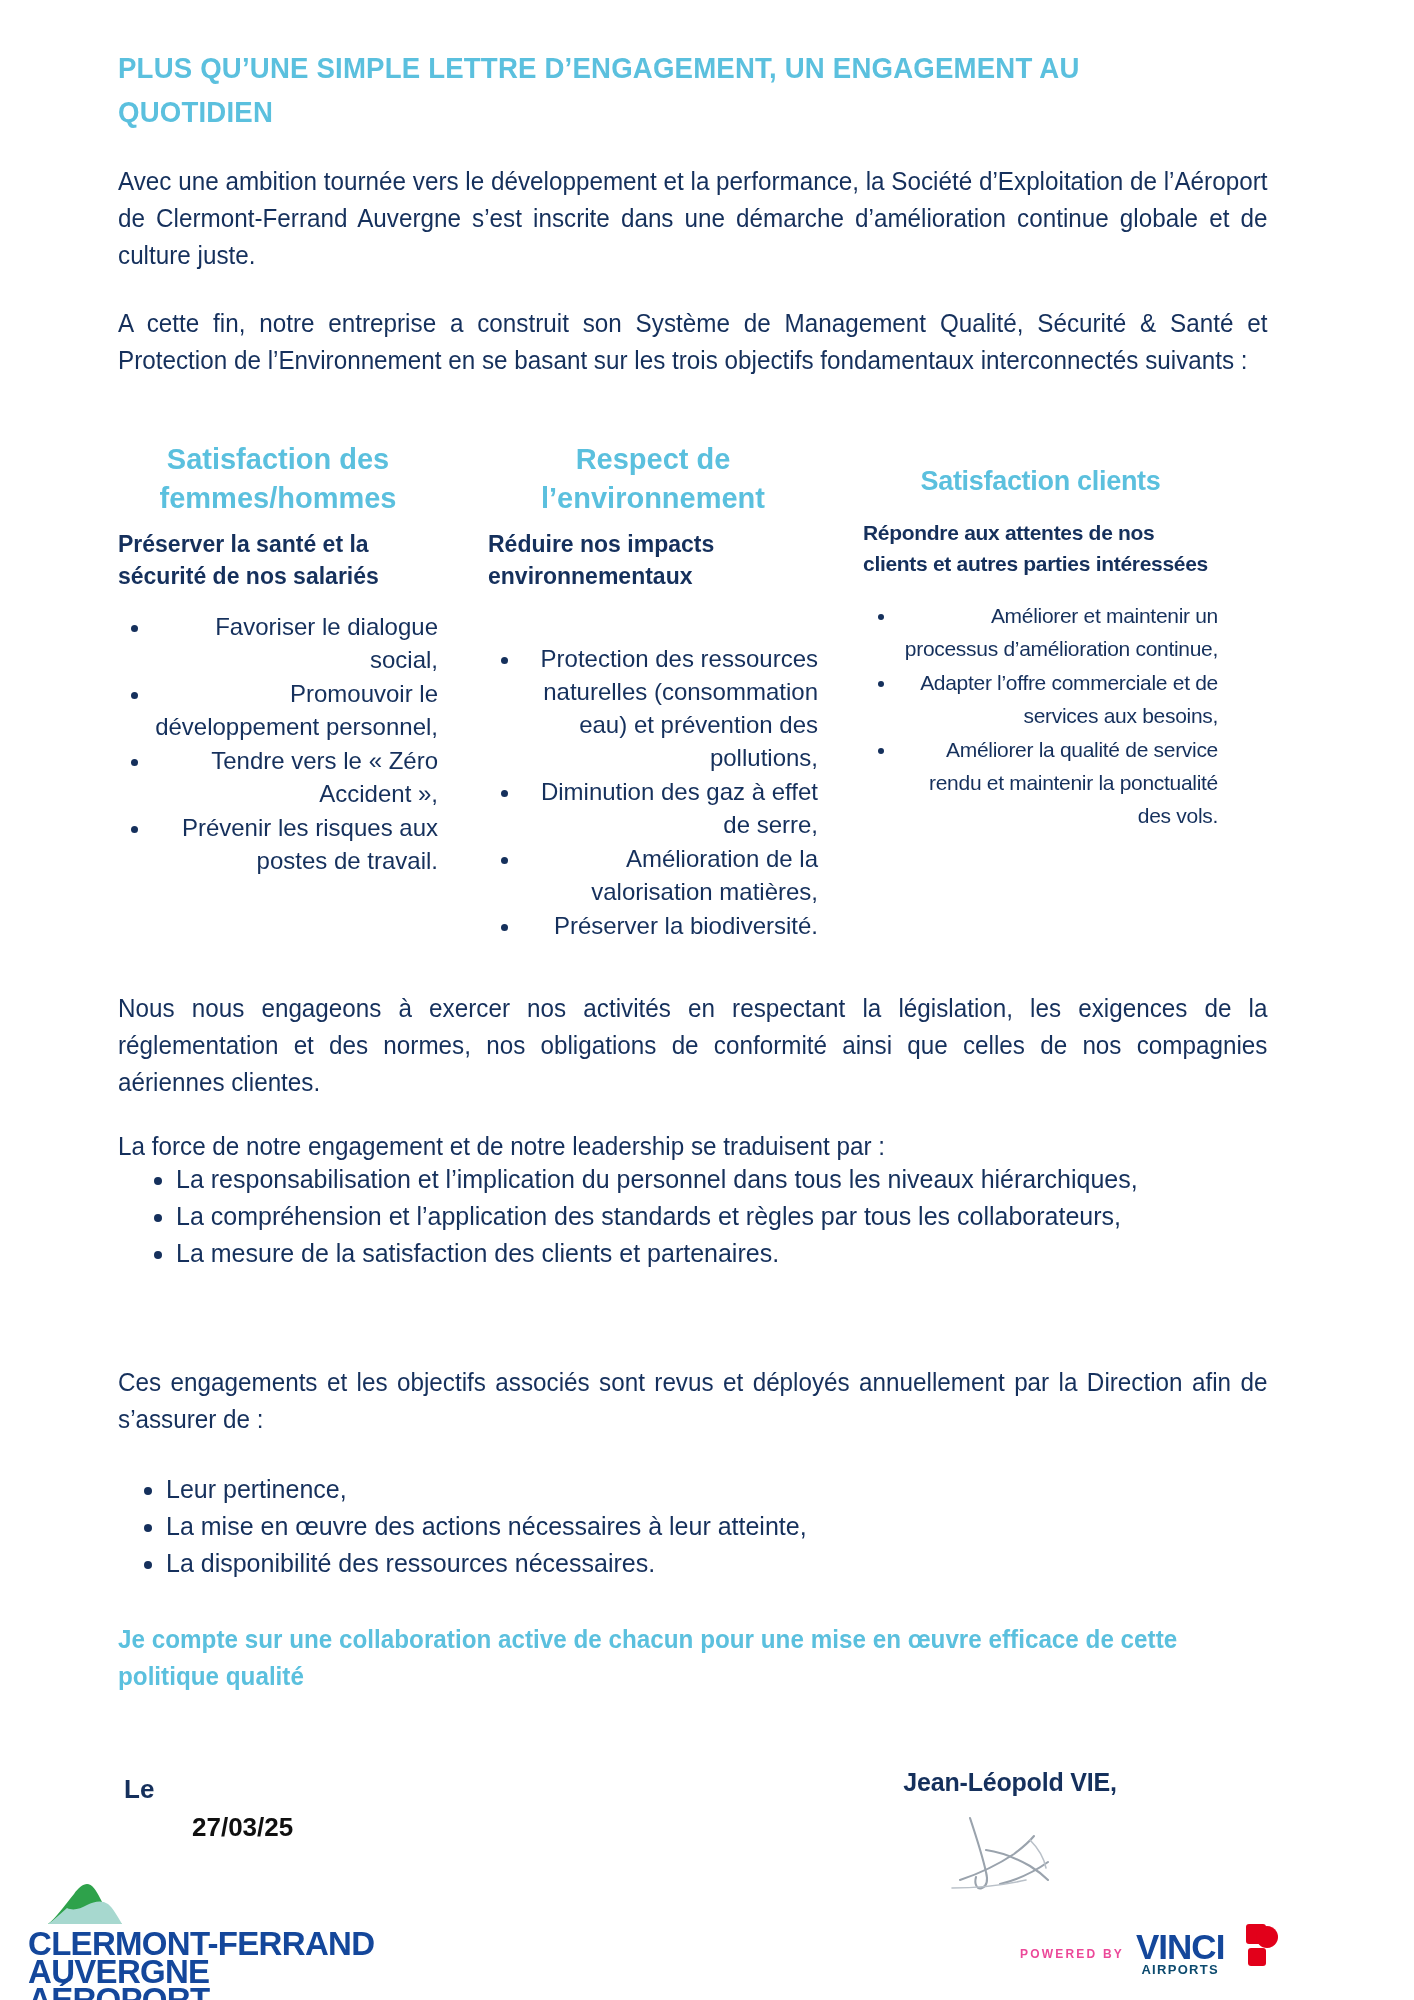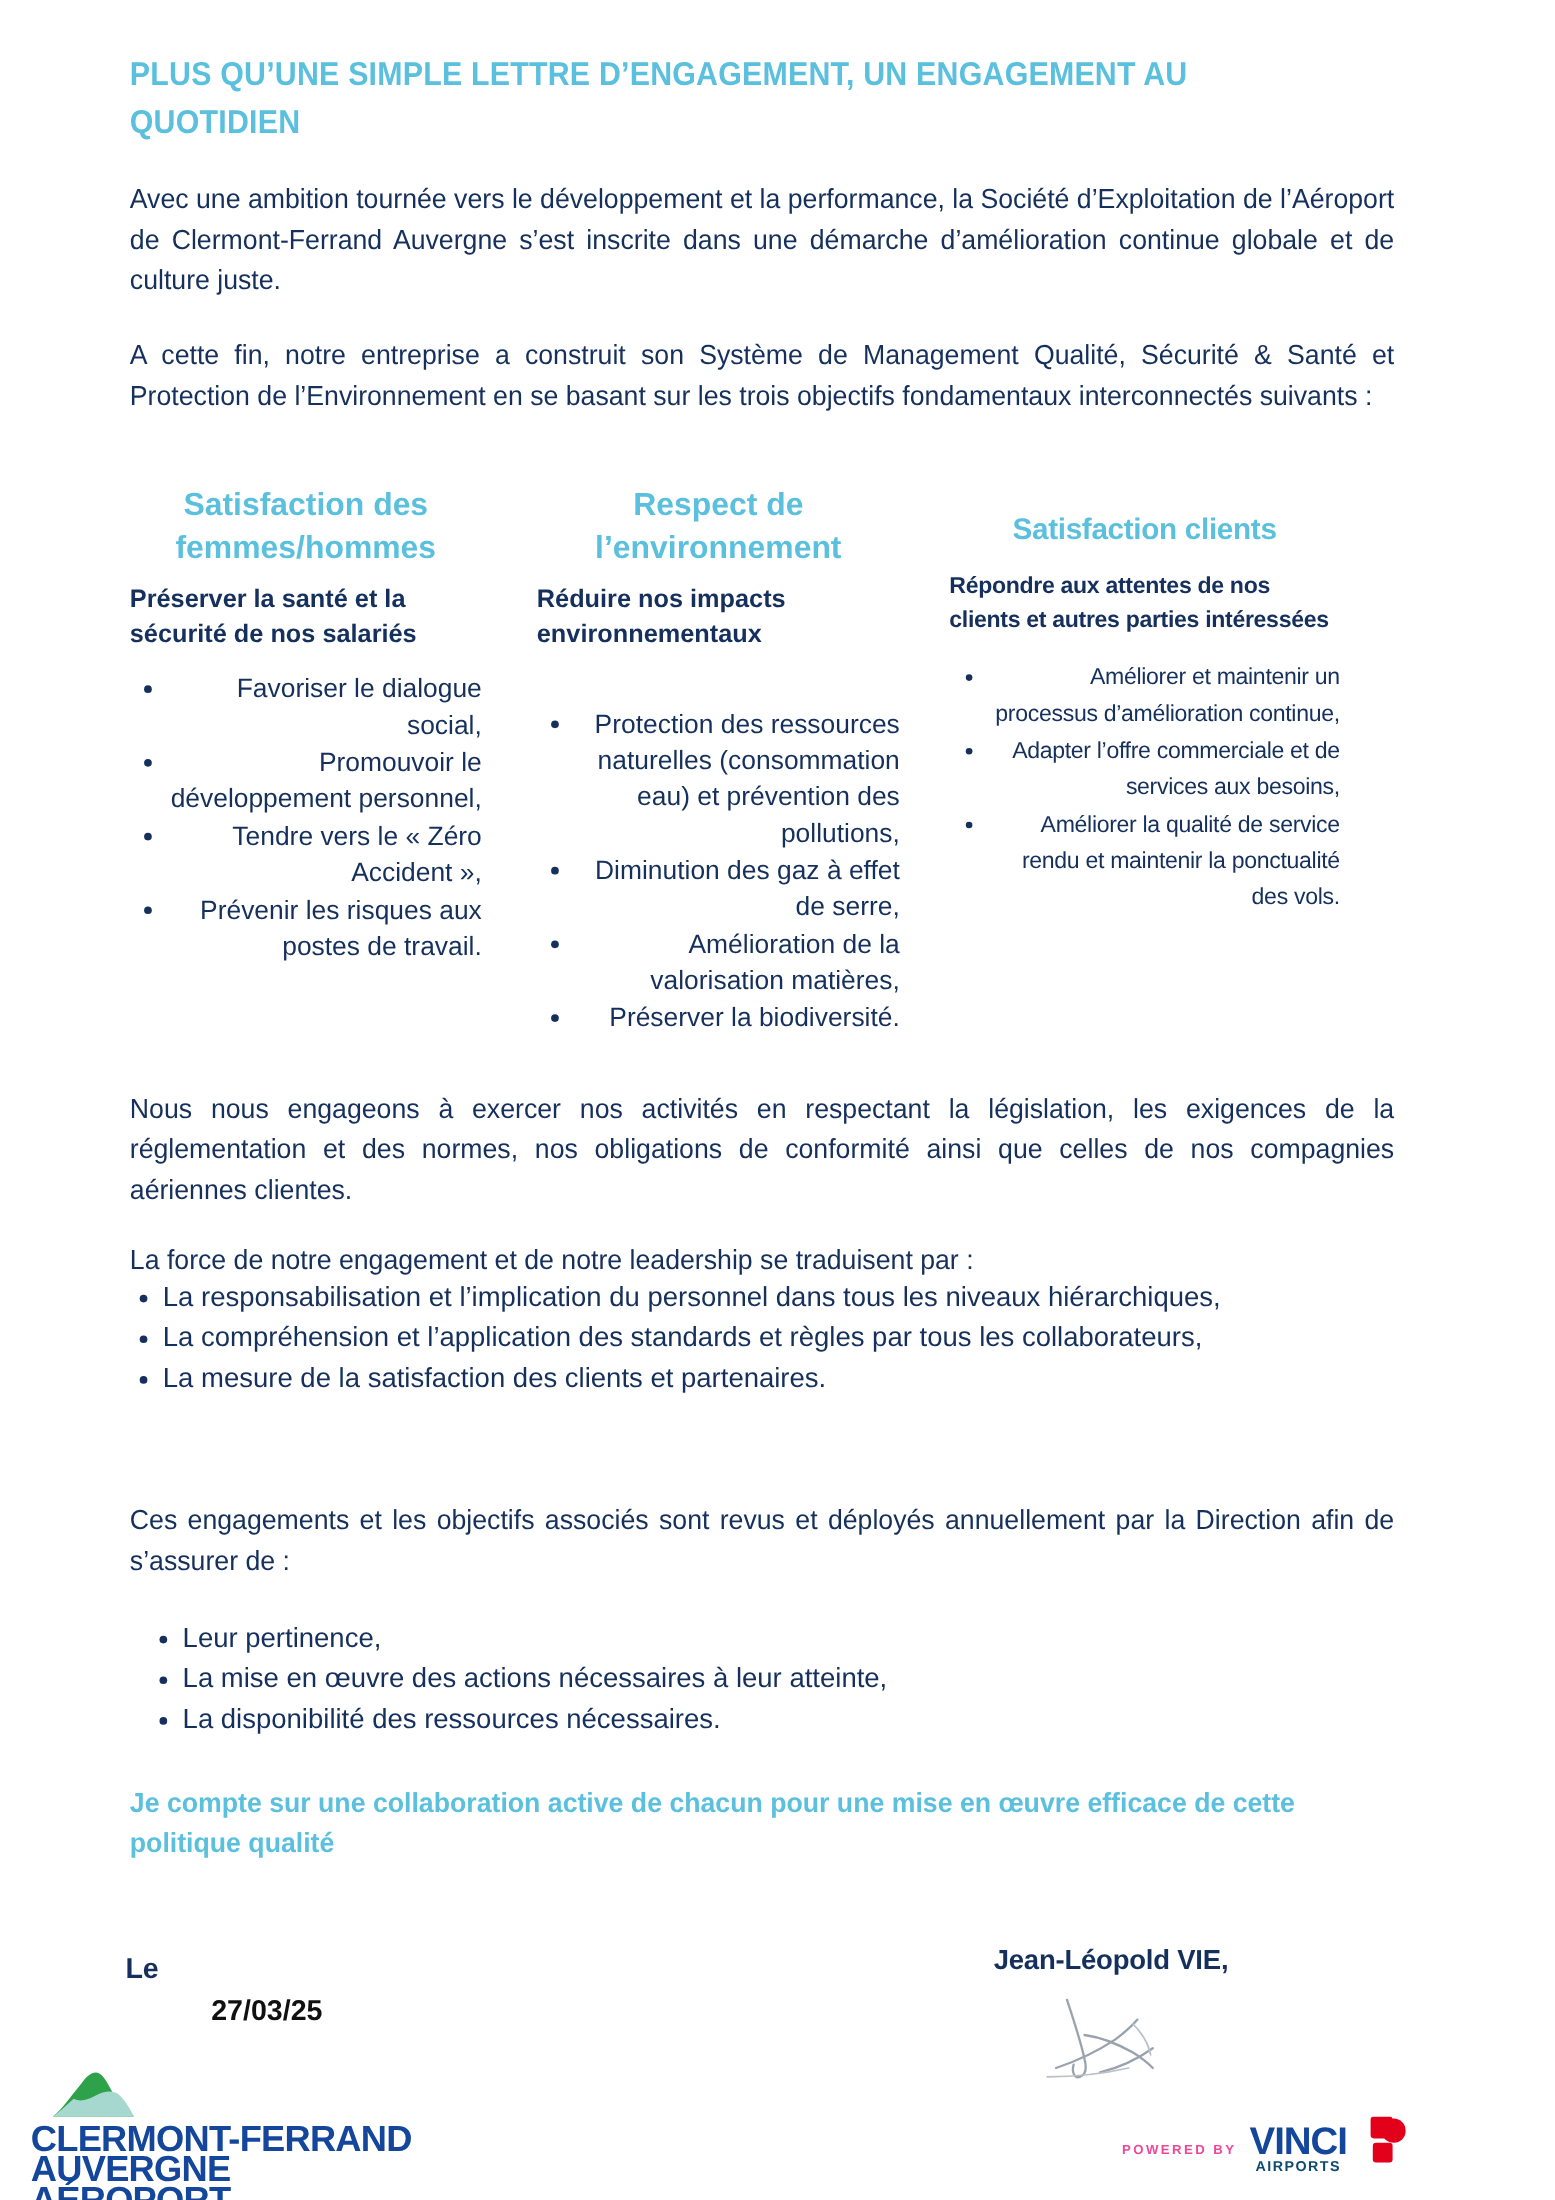--- a/index.html
+++ b/index.html
@@ -106,21 +106,21 @@
     color:#5BC0DE;
     font-family:"Liberation Sans Narrow","Liberation Sans",sans-serif;
     font-weight:bold;
     font-size:25px;
     line-height:37px;
     transform:scaleX(0.97);
     transform-origin:left top;
   }
 
   .le-label{
-    position:absolute;left:114px;top:1774px;
+    position:absolute;left:124px;top:1774px;
     color:#15305C;
     font-family:"Liberation Sans Narrow","Liberation Sans",sans-serif;
     font-weight:bold;font-size:26px;
   }
   .le-date{
     position:absolute;left:192px;top:1812px;
     color:#101010;
     font-family:"Liberation Sans Narrow","Liberation Sans",sans-serif;
     font-weight:bold;font-size:26px;
   }
@@ -210,21 +210,21 @@
         <li>Adapter l’offre commerciale et de services aux besoins,</li>
         <li>Améliorer la qualité de service rendu et maintenir la ponctualité des vols.</li>
       </ul>
     </div>
   </div>
 
   <div class="para" style="left:118px;top:990px;width:1185px;">Nous nous engageons à exercer nos activités en respectant la législation, les exigences de la réglementation et des normes, nos obligations de conformité ainsi que celles de nos compagnies aériennes clientes.</div>
 
   <div class="para noj" style="left:118px;top:1128px;width:1185px;">La force de notre engagement et de notre leadership se traduisent par :</div>
 
-  <ul class="bodylist" style="position:absolute;left:100px;top:1161px;width:1185px;">
+  <ul class="bodylist" style="position:absolute;left:128px;top:1161px;width:1185px;">
     <li class="just">La responsabilisation et l’implication du personnel dans tous les niveaux hiérarchiques,</li>
     <li class="just">La compréhension et l’application des standards et règles par tous les collaborateurs,</li>
     <li>La mesure de la satisfaction des clients et partenaires.</li>
   </ul>
 
   <div class="para" style="left:118px;top:1364px;width:1185px;">Ces engagements et les objectifs associés sont revus et déployés annuellement par la Direction afin de s’assurer de :</div>
 
   <ul class="bodylist" style="position:absolute;left:118px;top:1471px;width:1185px;">
     <li>Leur pertinence,</li>
     <li>La mise en œuvre des actions nécessaires à leur atteinte,</li>

